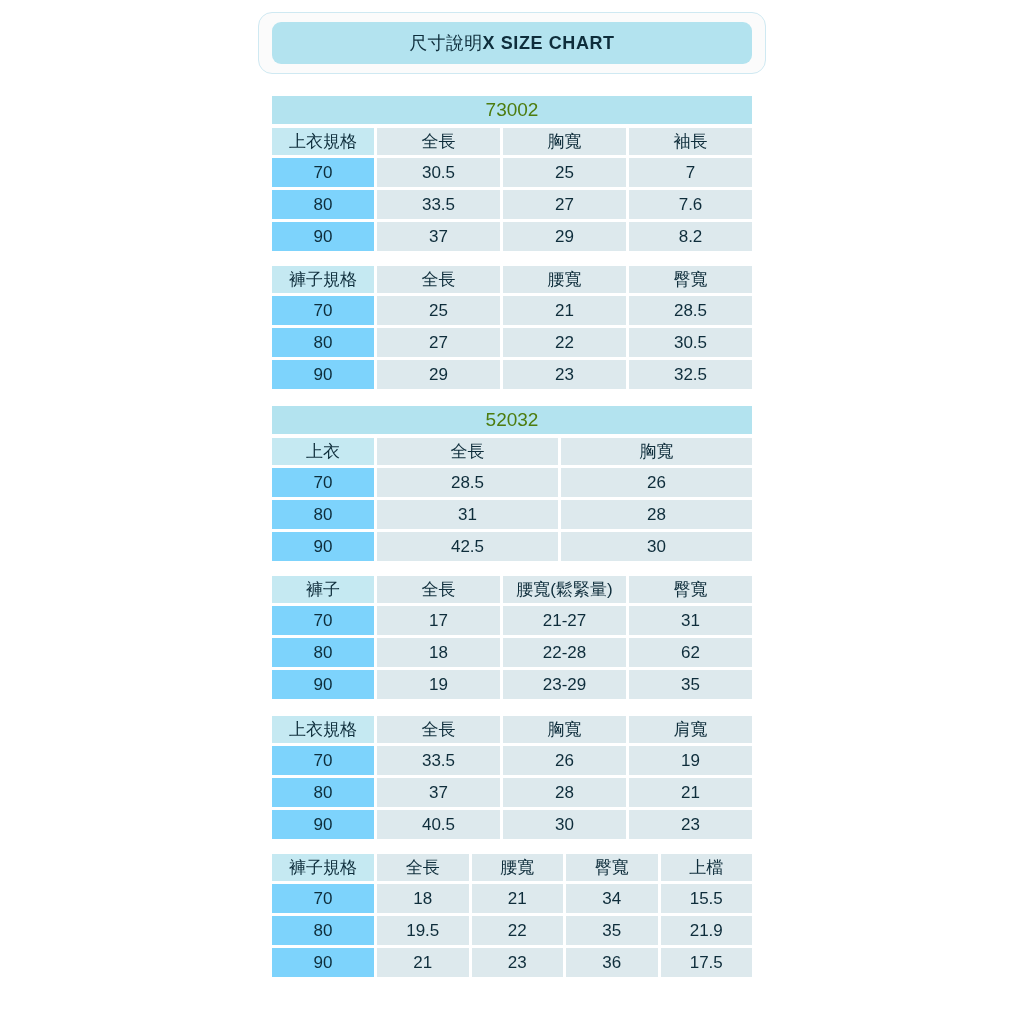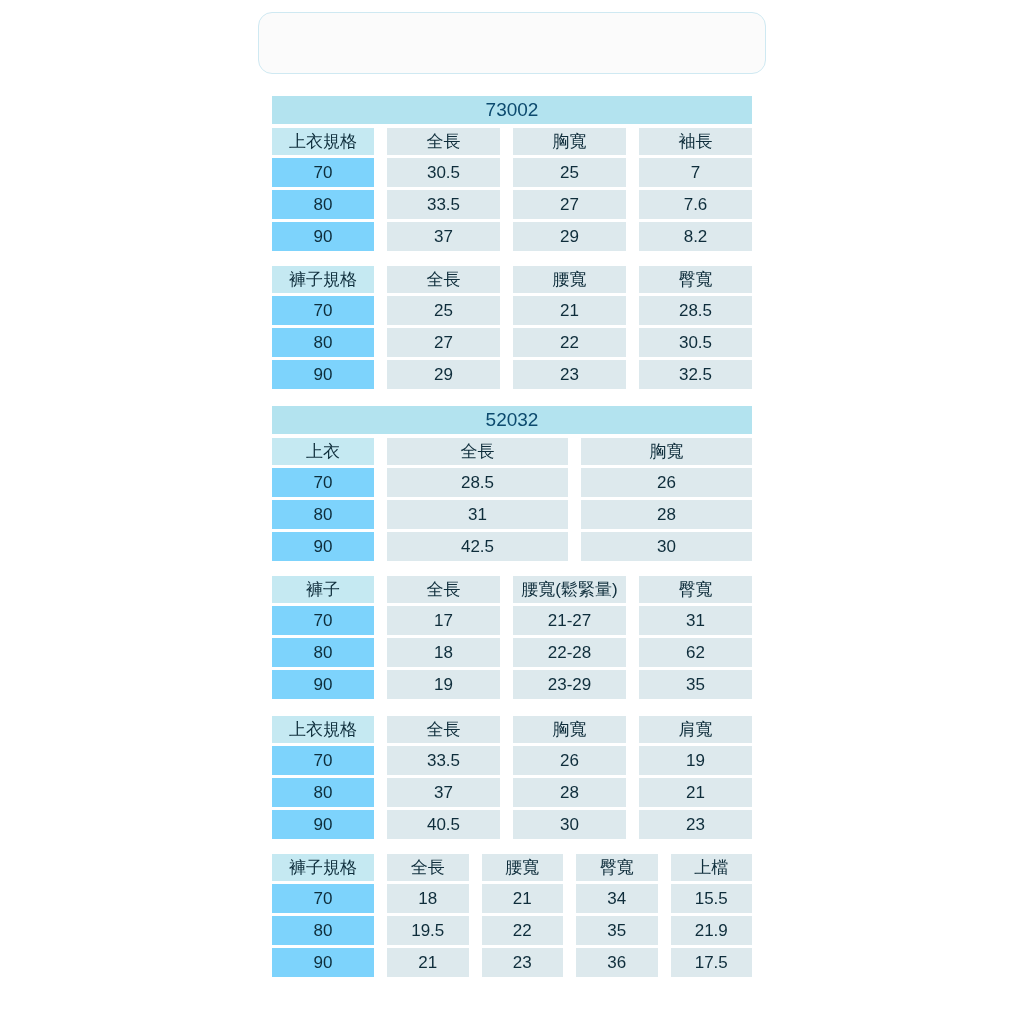--- a/index.html
+++ b/index.html
@@ -64,29 +64,29 @@
 
   .section { margin-bottom: 0; }
 
   .section-title {
     height: 28px;
     background: #b3e3ef;
     display: flex;
     align-items: center;
     justify-content: center;
     font-size: 19px;
-    color: #0c4a6e;
+    color: #4d7c0f;
     margin-bottom: 4px;
   }
 
   .grid { display: block; }
 
   .row {
     display: flex;
-    gap: 13px;
+    gap: 3px;
     margin-bottom: 3px;
     height: 29px;
   }
   .row.header-row { height: 27px; }
 
   .cell {
     display: flex;
     align-items: center;
     justify-content: center;
     background: #dde9ed;
@@ -113,20 +113,25 @@
   .c-3a   { flex: 0 0 181px; }
   .c-3b   { flex: 1 1 0; }
   .c-5    { flex: 1 1 0; }
 </style>
 </head>
 <body>
 
 <div class="page">
 
   <div class="banner-frame"></div>
+  <div class="banner-pill">
+    <div class="banner-text">
+      <span>尺寸說明</span><span class="en">X SIZE CHART</span>
+    </div>
+  </div>
 
   <div class="tables" id="tables-root">
       <div class="section">
         <div class="section-title">73002</div>
         <div class="grid">
           <div class="row header-row">
             <div class="cell head c-spec spec">上衣規格</div>
             <div class="cell head c-4">全長</div>
             <div class="cell head c-4">胸寬</div>
             <div class="cell head c-4">袖長</div>

